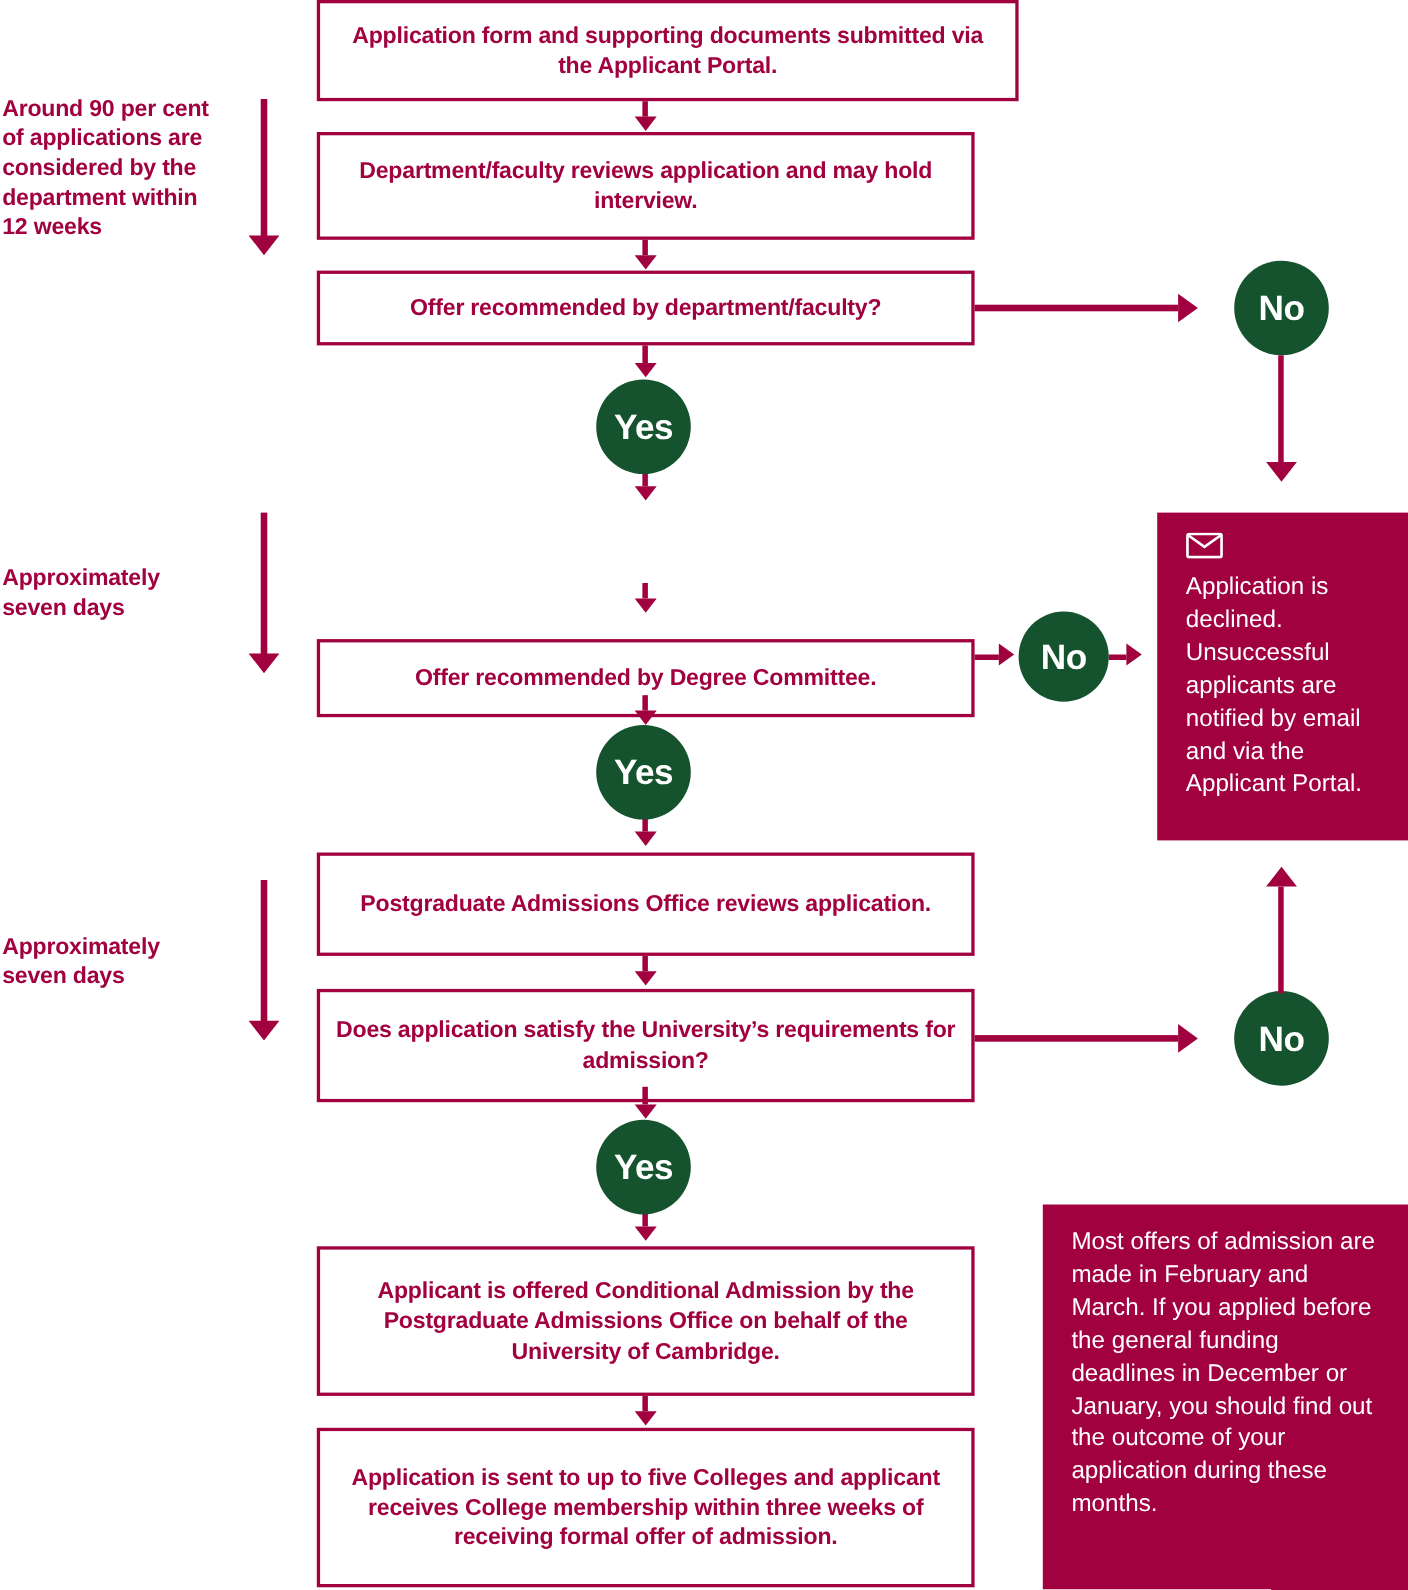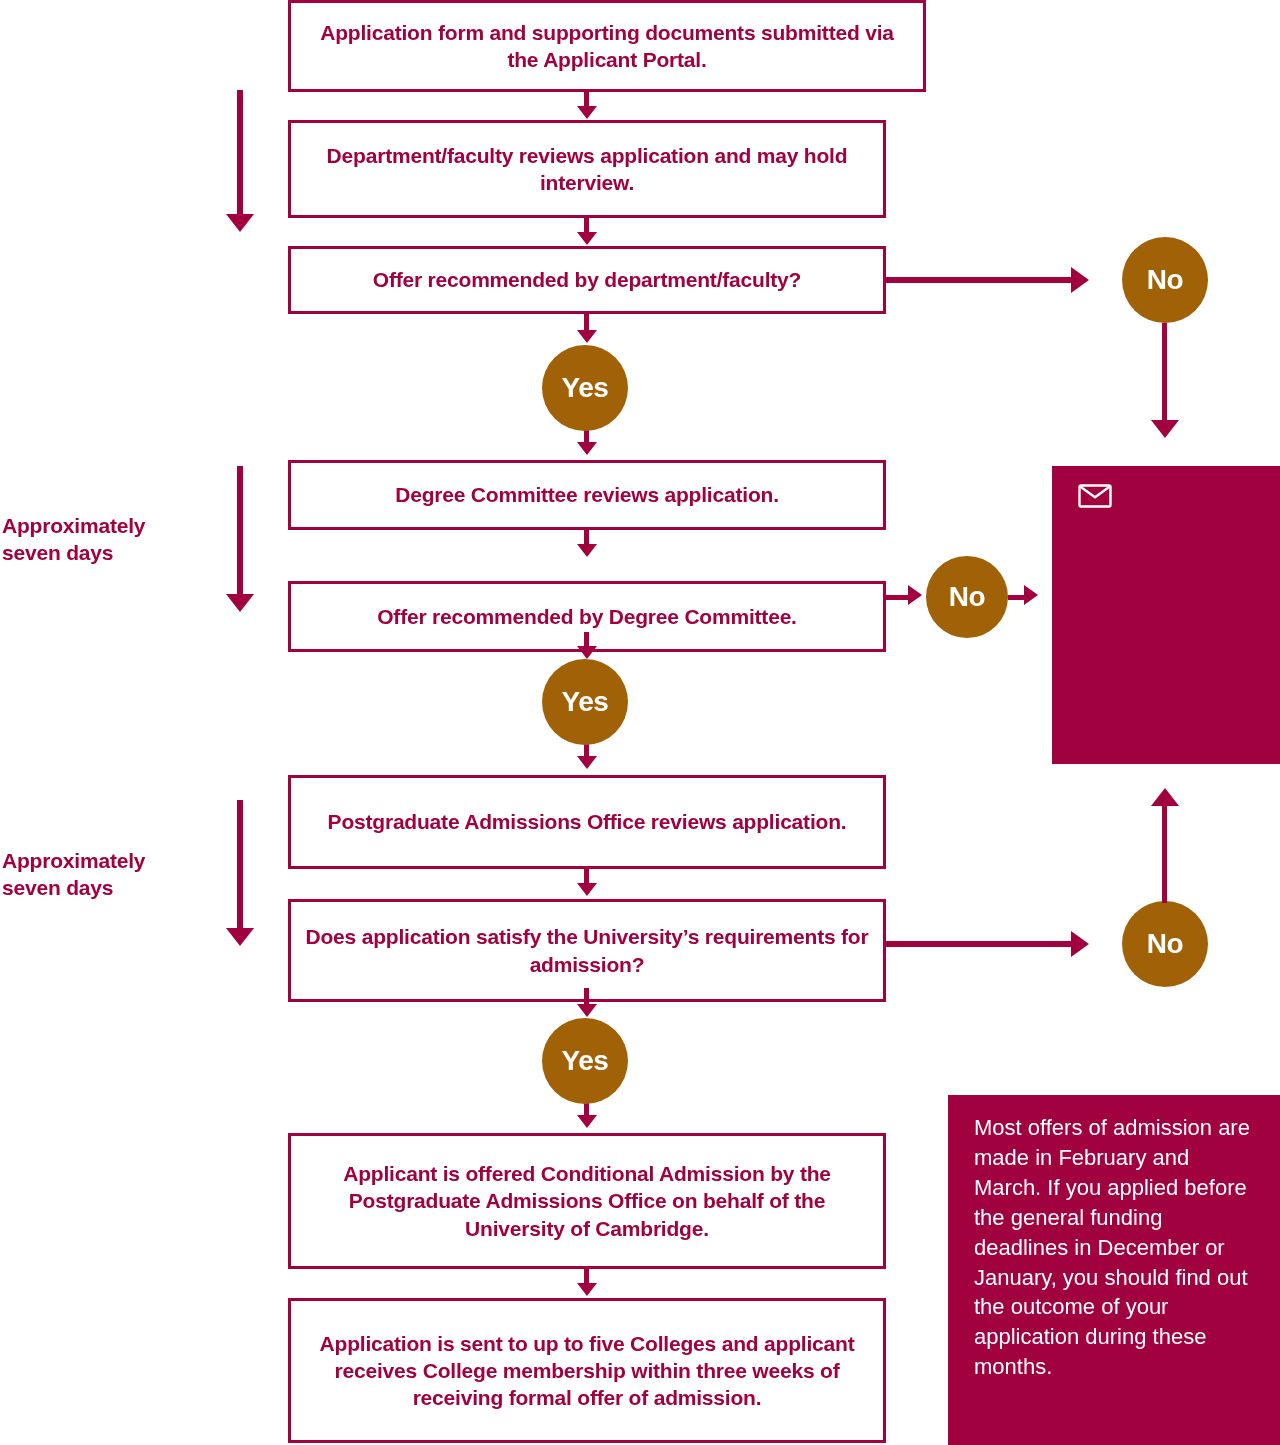--- a/index.html
+++ b/index.html
@@ -33,27 +33,27 @@
     font-size: 21px;
     line-height: 1.30;
     padding: 4px 12px;
     letter-spacing: -0.2px;
   }
 
   
   .token {
     position: absolute;
     border-radius: 50%;
-    background: #a16207;
+    background: #14532d;
     color: #ffffff;
     display: flex;
     align-items: center;
     justify-content: center;
     font-weight: bold;
-    font-size: 28px;
+    font-size: 32px;
     letter-spacing: -0.5px;
   }
 
   
   .panel {
     position: absolute;
     box-sizing: border-box;
     background: #A1013F;
     color: #ffffff;
     font-size: 22px;
@@ -125,41 +125,45 @@
     border-top-width: 10px;
     border-bottom-width: 10px;
     border-left-width: 14px;
   }
 </style>
 </head>
 <body>
 
 <div id="stage">
 
+  <div class="side-label" style="left:2px; top:86px; width:230px;">Around 90 per cent
+of applications are
+considered by the
+department within
+12 weeks</div>
   <div class="side-label" style="left:2px; top:513px; width:230px;">Approximately
 seven days</div>
   <div class="side-label" style="left:2px; top:848px; width:230px;">Approximately
 seven days</div>
 
   <div class="vline" style="left:237px; top:90px; height:128px;"></div>
   <div class="arrow-down" style="left:226px; top:214px;"></div>
 
   <div class="vline" style="left:237px; top:466px; height:132px;"></div>
   <div class="arrow-down" style="left:226px; top:594px;"></div>
 
   <div class="vline" style="left:237px; top:800px; height:132px;"></div>
   <div class="arrow-down" style="left:226px; top:928px;"></div>
 
   <div class="box" style="left:288px; top:0px; width:638px; height:92px;">Application form and supporting documents submitted via the Applicant Portal.</div>
 
   <div class="box" style="left:288px; top:120px; width:598px; height:98px;">Department/faculty reviews application and may hold interview.</div>
 
   <div class="box" style="left:288px; top:246px; width:598px; height:68px;">Offer recommended by department/faculty?</div>
 
-  <div class="box" style="left:288px; top:460px; width:598px; height:70px;">Degree Committee reviews application.</div>
 
   <div class="box" style="left:288px; top:561px; width:598px; height:71px;margin-top:20px;">Offer recommended by Degree Committee.</div>
 
   <div class="box" style="left:288px; top:775px; width:598px; height:94px;">Postgraduate Admissions Office reviews application.</div>
 
   <div class="box" style="left:288px; top:899px; width:598px; height:103px;">Does application satisfy the University’s requirements for admission?</div>
 
   <div class="box" style="left:288px; top:1133px; width:598px; height:136px;">Applicant is offered Conditional Admission by the Postgraduate Admissions Office on behalf of the University of Cambridge.</div>
 
   <div class="box" style="left:288px; top:1298px; width:598px; height:145px;">Application is sent to up to five Colleges and applicant receives College membership within three weeks of receiving formal offer of admission.</div>
@@ -221,19 +225,20 @@
   <div class="vline thin-v" style="left:1162px; top:806px; height:97px;"></div>
   <div class="arrow-up" style="left:1151px; top:788px;"></div>
 
   <div class="panel" style="left:1052px; top:466px; width:228px; height:298px;">
     <span class="env-icon">
       <svg viewBox="0 0 34 24" width="34" height="24" aria-hidden="true">
         <rect x="1.5" y="1.5" width="31" height="21" rx="1.5" fill="none" stroke="#ffffff" stroke-width="2.4"></rect>
         <path d="M2.5 2.8 L17 13.2 L31.5 2.8" fill="none" stroke="#ffffff" stroke-width="2.4"></path>
       </svg>
     </span>
+    <span class="panel-text">Application is declined. Unsuccessful applicants are notified by email and via the Applicant Portal.</span>
   </div>
 
   <div class="panel" style="left:948px; top:1095px; width:332px; height:384px;">
     <span class="panel-text">Most offers of admission are made in February and March. If you applied before the general funding deadlines in December or January, you should find out the outcome of your application during these months.</span>
   </div>
 
 </div>
 
 </body></html>

